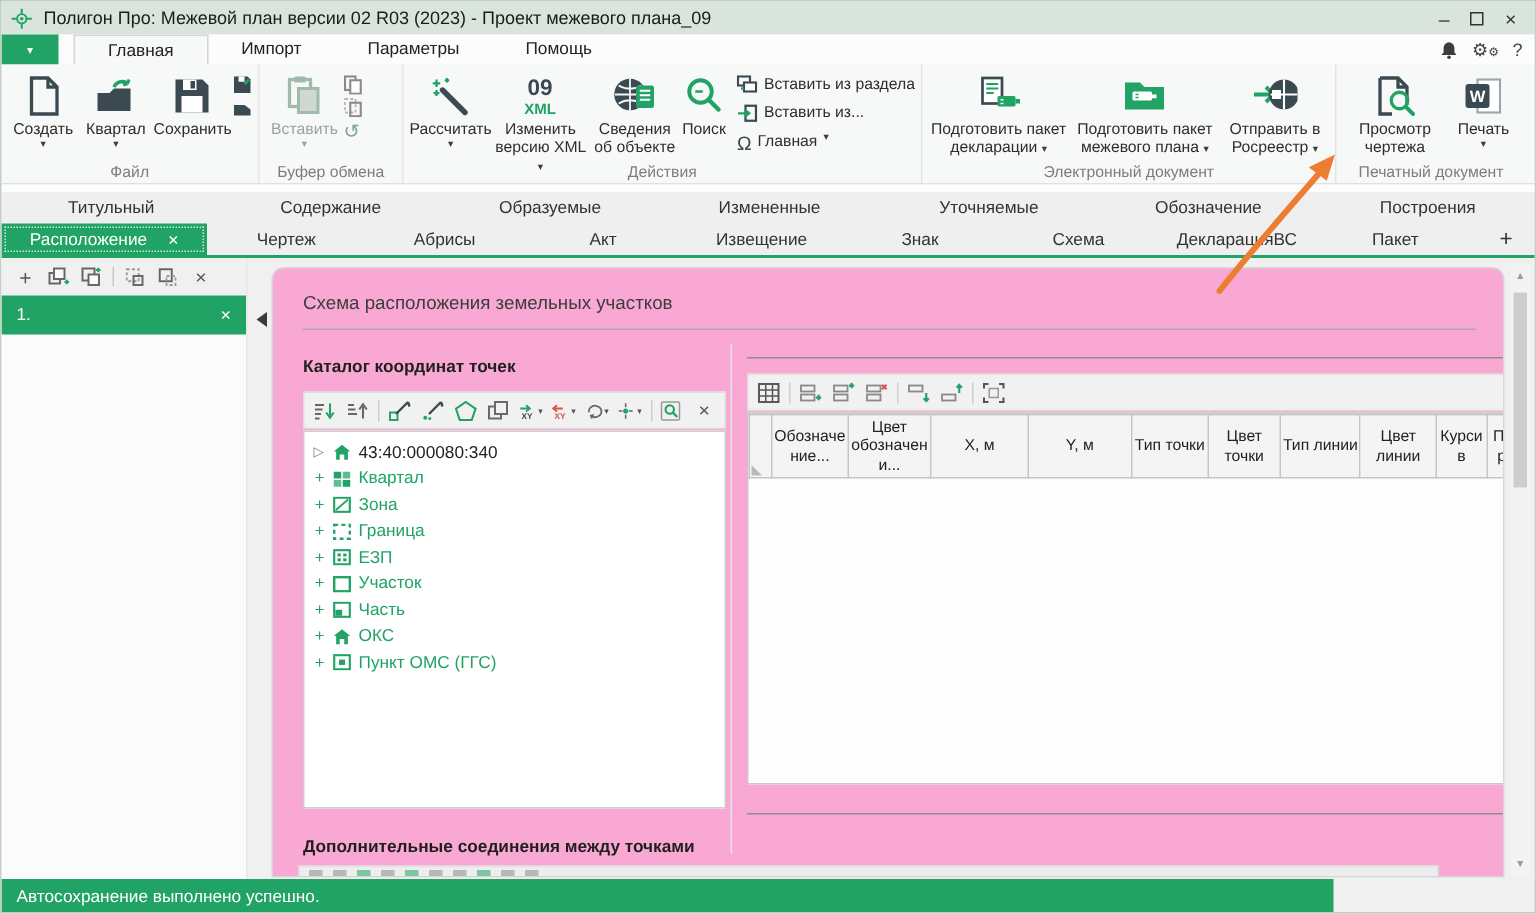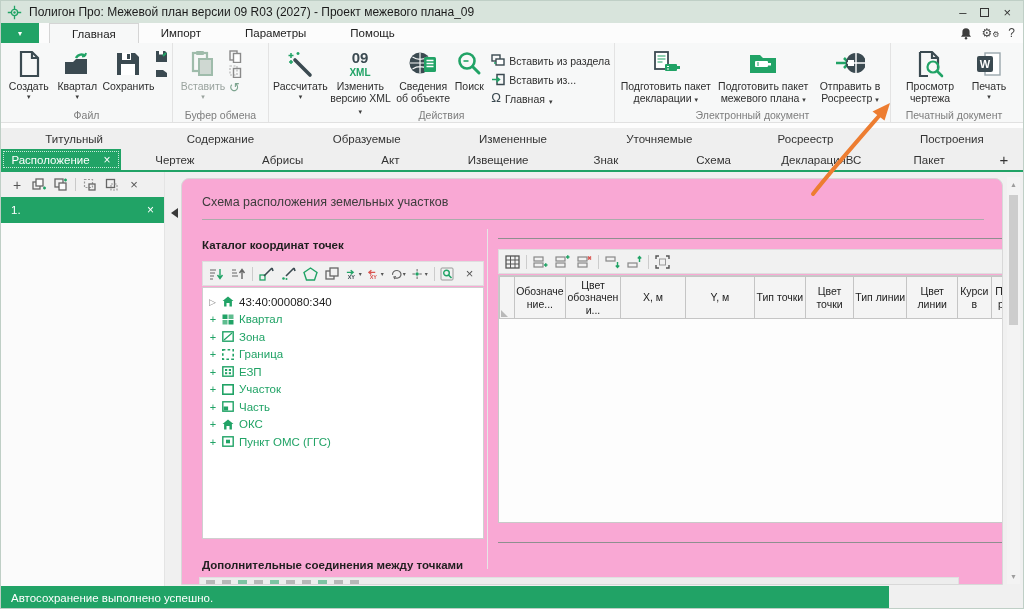--- a/index.html
+++ b/index.html
@@ -29,28 +29,28 @@
   .rgroup{position:relative; border-right:1px solid #e3e3e3; padding:3px 4px 16px; display:flex; align-items:flex-start;}
   .rgroup:last-child{border-right:none;}
   .glabel{position:absolute; bottom:1px; left:0; right:0; text-align:center; font-size:10.5px; color:#7d7d7d;}
   .rbtn{display:flex; flex-direction:column; align-items:center; padding-top:2px; cursor:default;}
   .rbtn .ric{height:32px; display:flex; align-items:center; justify-content:center;}
   .rlbl{font-size:10.5px; line-height:1.15; text-align:center; color:#2e2e2e;}
   .rlbl.dis{color:#9aa39e;}
   .crt{font-size:7px; color:#3c3c3c; line-height:1;}
   .crt.below{margin-top:1px;}
   .smallcol{display:flex; flex-direction:column; justify-content:flex-start; gap:2px; padding-top:4px;}
-  .sbtn{display:flex; align-items:flex-end; gap:4px; font-size:10.5px; color:#2e2e2e; height:17px; white-space:nowrap;}
+  .sbtn{display:flex; align-items:flex-start; gap:4px; font-size:10.5px; color:#2e2e2e; height:17px; white-space:nowrap;}
 
   
   .gapstrip{position:absolute; left:0; top:122px; width:1024px; height:5px; background:#fdfdfd;}
   .trow1{position:absolute; left:0; top:127px; width:1024px; height:21px; background:#efefef; display:flex;}
   .trow1 .t1{flex:1; display:flex; align-items:center; justify-content:center; font-size:11.5px; color:#333;}
   .trow2{position:absolute; left:0; top:148px; width:1024px; height:21px; background:#efefef; display:flex;}
-  .trow2 .active-tab{width:120px; background:var(--green); color:#fff; display:flex; align-items:center; justify-content:center; gap:14px; font-size:11.5px; outline:1px dotted rgba(255,255,255,.75); outline-offset:-3px;}
+  .trow2 .active-tab{width:137px; background:var(--green); color:#fff; display:flex; align-items:center; justify-content:center; gap:14px; font-size:11.5px; outline:1px dotted rgba(255,255,255,.75); outline-offset:-3px;}
   .trow2 .active-tab .x{font-size:12px;}
   .trow2 .t2{flex:1; display:flex; align-items:center; justify-content:center; font-size:11.5px; color:#333;}
   .trow2 .addtab{width:42px; display:flex; align-items:center; justify-content:center; font-size:15px; color:#333;}
   .greenline{position:absolute; left:0; top:169px; width:1024px; height:2px; background:var(--green);}
 
   
   .workspace{position:absolute; left:0; top:171px; width:1024px; height:414px; background:#f0f0f0;}
   .sidebar{position:absolute; left:0; top:0; width:164px; height:414px; background:#fbfbfb; border-right:1px solid #e4e4e4;}
   .sbtoolbar{height:25px; background:#f0f0f0; display:flex; align-items:center; gap:6px; padding:0 4px 0 8px;}
   .sbtoolbar .tico{display:flex; align-items:center; justify-content:center; width:16px; height:16px; color:#555;}
@@ -108,21 +108,21 @@
   <div class="titlebar">
     <span class="appicon">
       <svg width="15" height="15" viewBox="0 0 15 15">
           <g stroke="#21A366" stroke-width="1.3" fill="none">
             <circle cx="7.5" cy="7.5" r="3.1"></circle>
             <path d="M7.5 0.8v3.4M7.5 10.8v3.4M0.8 7.5h3.4M10.8 7.5h3.4"></path>
           </g>
           <circle cx="7.5" cy="7.5" r="1.2" fill="#21A366"></circle>
         </svg>
     </span>
-    <span>Полигон Про: Межевой план версии 09 R03 (2027) - Проект межевого плана_09</span>
+    <span>Полигон Про: Межевой план версии 02 R03 (2023) - Проект межевого плана_09</span>
     <span class="wincontrols">
       <span>–</span>
       <span class="maxbox"></span>
       <span>×</span>
     </span>
   </div>
 
   <div class="menubar">
     <span class="filebtn">
         <span>▾</span>
@@ -361,21 +361,21 @@
   </div>
 
   <div class="gapstrip"></div>
 
   <div class="trow1">
     <span class="t1">Титульный</span>
     <span class="t1">Содержание</span>
     <span class="t1">Образуемые</span>
     <span class="t1">Измененные</span>
     <span class="t1">Уточняемые</span>
-    <span class="t1">Росреестр</span>
+    <span class="t1">Обозначение</span>
     <span class="t1">Построения</span>
   </div>
   <div class="trow2">
     <span class="active-tab">
       <span>Расположение</span>
       <span class="x">×</span>
     </span>
     <span class="t2">Чертеж</span>
     <span class="t2">Абрисы</span>
     <span class="t2">Акт</span>

